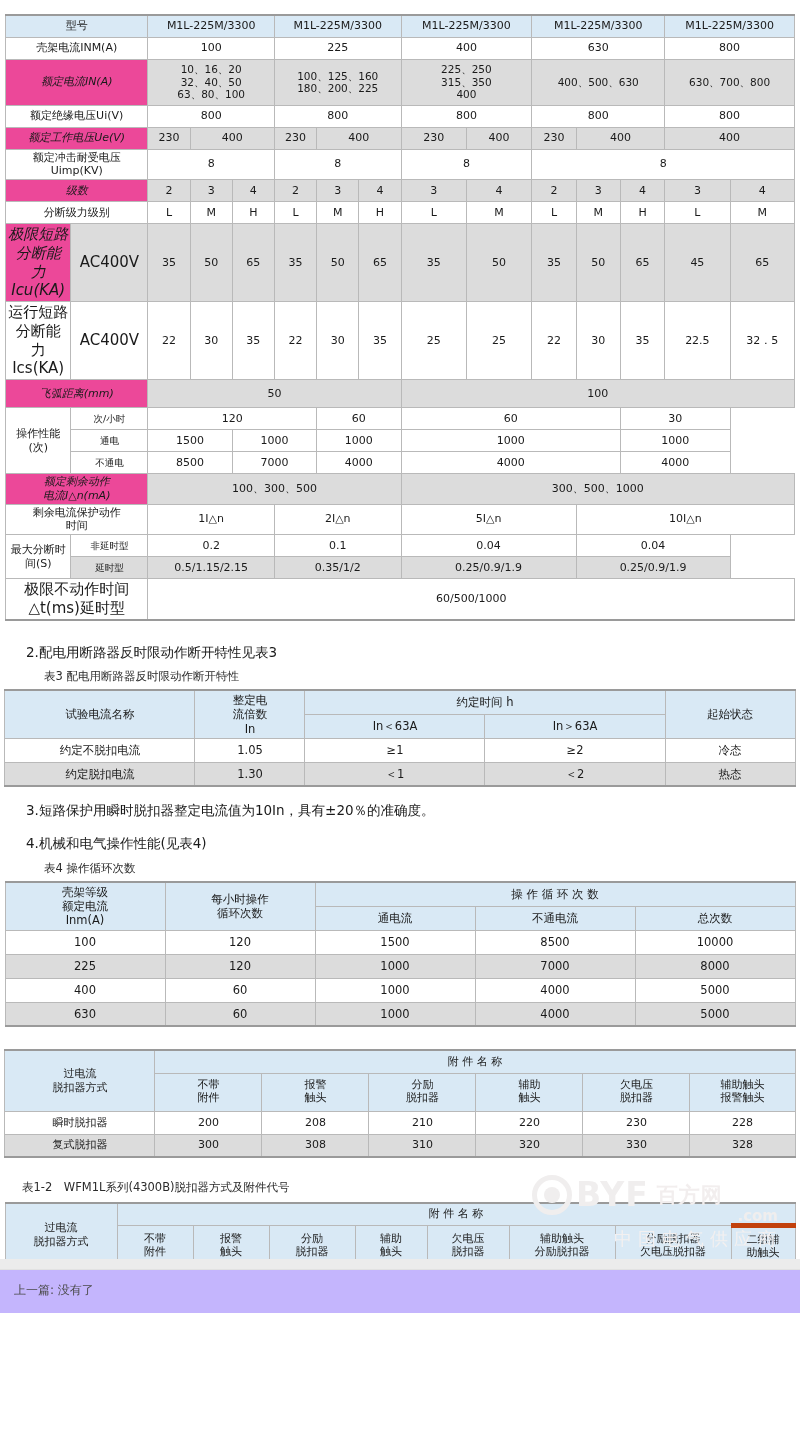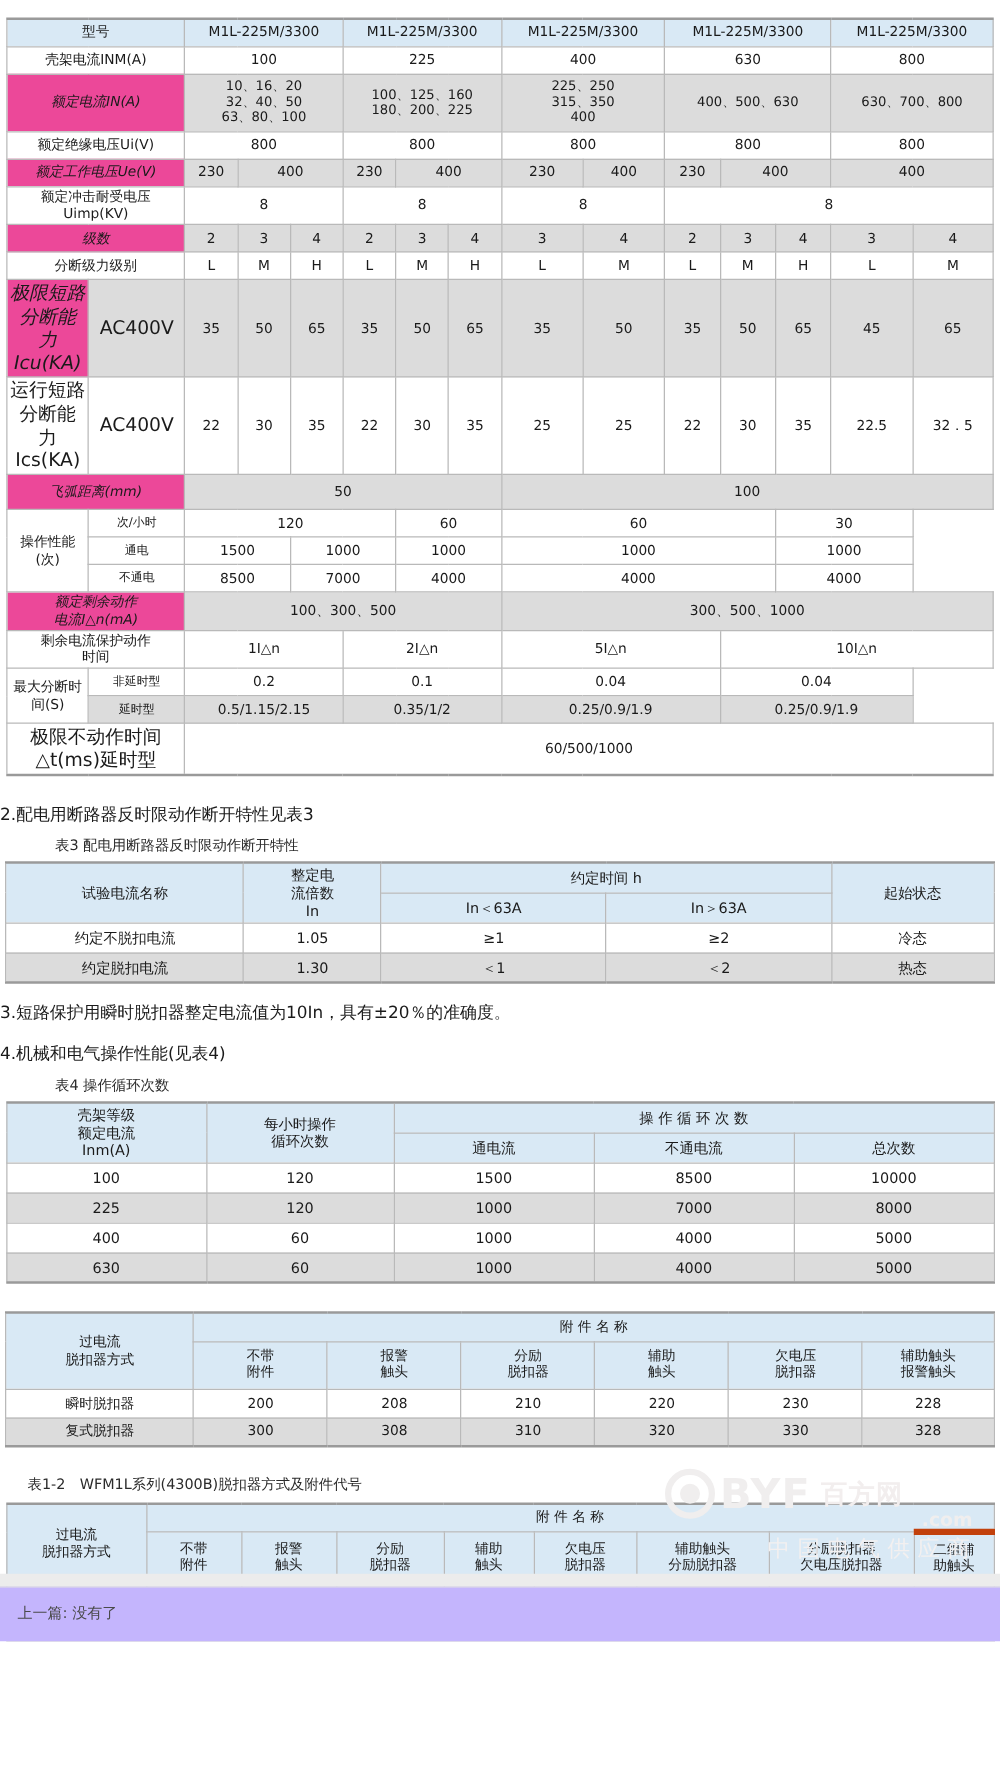--- a/index.html
+++ b/index.html
@@ -20,20 +20,21 @@
   
   .caption {
     font-size: 11.5px;
     color: #2b2b2b;
     padding-left: 44px;
     line-height: 1.3;
   }
   .heading {
     font-size: 13.5px;
     color: #1a1a1a;
+    padding-left: 26px;
     line-height: 1.4;
     font-weight: 500;
   }
 
   
   table.t {
     border-collapse: collapse;
     width: 790px;
     margin: 0 auto;
     table-layout: fixed;

